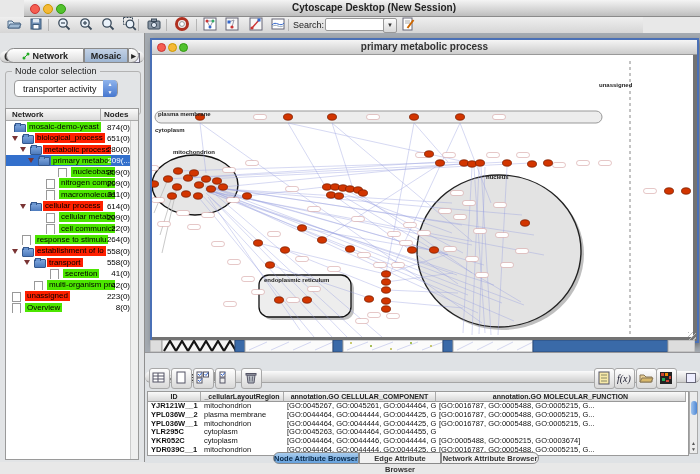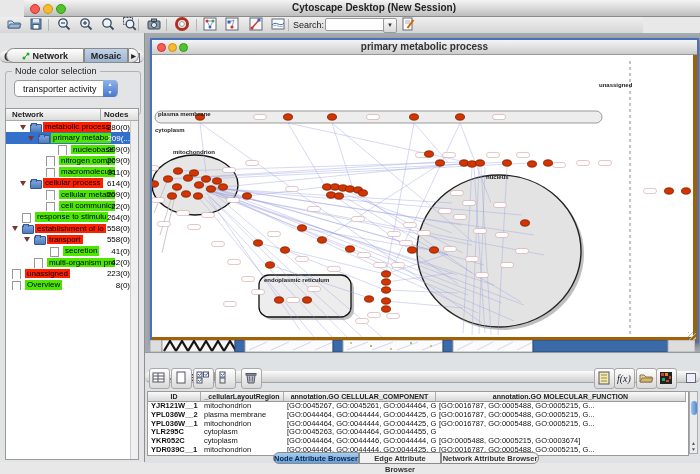--- a/index.html
+++ b/index.html
@@ -66,21 +66,21 @@
   .chip{position:absolute;top:1px;font-size:8px;color:#000;padding:0 2px;line-height:9.5px;}
   .chip.green{background:#4ce600;}
   .chip.red{background:#ff2000;}
   .tcount{position:absolute;right:2px;top:1.5px;font-size:8px;color:#000;}
   .trow.sel .tcount{color:#fff;}
   .treescroll{position:absolute;right:0;top:12px;width:7px;bottom:0;background:#efefef;
     border-left:1px solid #ccc;}
   
   .mdi{left:145px;top:33px;width:555px;height:319px;background:#a4aab1;}
   .netwin{position:absolute;left:5px;top:5px;width:545px;height:301px;
-    border:2px solid #4a70b6;background:#a16207;box-shadow:2px 3px 6px rgba(0,0,0,.35);}
+    border:2px solid #4a70b6;background:#737373;box-shadow:2px 3px 6px rgba(0,0,0,.35);}
   .nettitle{position:absolute;left:0;top:0;width:100%;height:14px;
     background:linear-gradient(#f5f5f5,#cccccc);border-bottom:1px solid #999;}
   .nettitle .t{position:absolute;left:0;right:0;top:1px;text-align:center;font-size:10px;
     font-weight:bold;color:#333;}
   .netcanvas{position:absolute;left:0;top:15px;width:541px;height:282px;background:#fff;}
   .grip{position:absolute;right:1px;bottom:1px;width:8px;height:8px;
     background:repeating-linear-gradient(135deg,#bbb 0 1px,transparent 1px 3px);}
   
   .dpanel{left:145px;top:352px;width:555px;height:110px;background:#dfe2e5;border-top:1px solid #97979a;}
   .dtool{position:absolute;left:0;top:13px;width:100%;height:24px;}
@@ -231,20 +231,31 @@
       <span class="chk">✓</span>
       <span class="chklbl">Select nodes</span>
     </div>
     <div class="treebox">
       <div class="treehdr">
         <span style="position:absolute;left:6px;top:1px;">Network</span>
         <span style="position:absolute;left:98px;top:1px;">Nodes</span>
         <span style="position:absolute;left:94px;top:0;width:1px;height:12px;background:#aaa;"></span>
       </div>
       <div class="treerows" id="treerows">
+          <div class="trow">
+            <span class="fold" style="left:8px"></span>
+            <span class="chip green" style="left:21px;max-width:84px;overflow:hidden;display:inline-block;">mosaic-demo-yeast</span>
+            <span class="tcount">874(0)</span>
+          </div>
+          <div class="trow">
+            <span class="tri" style="left:6px"></span>
+            <span class="fold" style="left:16px"></span>
+            <span class="chip red" style="left:29px;max-width:76px;overflow:hidden;display:inline-block;">biological_process</span>
+            <span class="tcount">651(0)</span>
+          </div>
           <div class="trow">
             <span class="tri" style="left:14px"></span>
             <span class="fold" style="left:24px"></span>
             <span class="chip red" style="left:37px;max-width:68px;overflow:hidden;display:inline-block;">metabolic process</span>
             <span class="tcount">280(0)</span>
           </div>
           <div class="trow sel">
             <span class="tri" style="left:22px"></span>
             <span class="fold" style="left:32px"></span>
             <span class="chip green" style="left:45px;max-width:60px;overflow:hidden;display:inline-block;">primary metabo</span>

